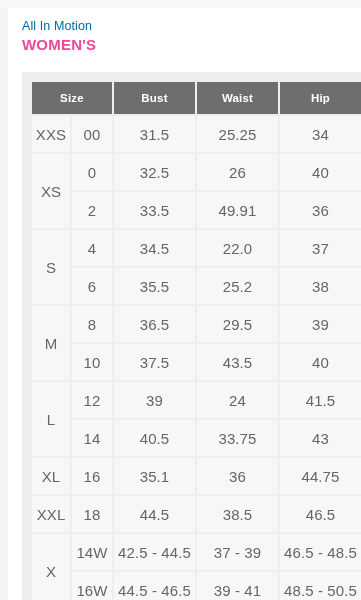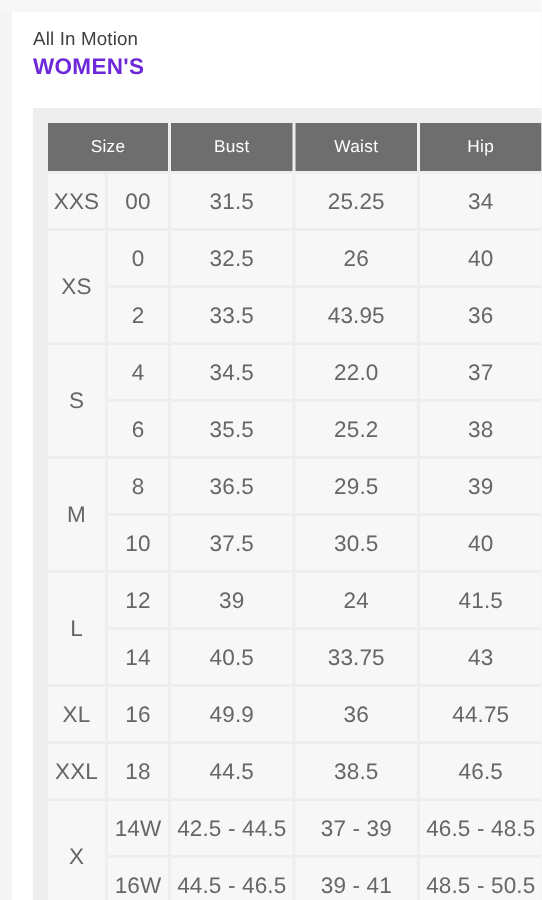--- a/index.html
+++ b/index.html
@@ -40,28 +40,28 @@
     height: 592px;
     background: #ffffff;
     box-sizing: border-box;
   }
 
   .brand-block {
     padding: 10px 0 0 14px;
   }
   .brand-line {
     font-size: 12.5px;
-    color: #404040;
+    color: #0369a1;
     line-height: 16px;
     letter-spacing: .1px;
   }
   .brand-gender {
     font-size: 15px;
     font-weight: bold;
-    color: #6d28d9;
+    color: #ec4899;
     line-height: 20px;
     letter-spacing: .2px;
     margin-top: 1px;
   }
 
   
   .table-panel {
     position: absolute;
     top: 64px;
     left: 14px;
@@ -77,21 +77,21 @@
     width: 100%;
     border-collapse: separate;
     border-spacing: 2px;
     table-layout: fixed;
   }
 
   table.size-table th {
     background: #6e6e6e;
     color: #ffffff;
     font-size: 11.5px;
-    font-weight: normal;
+    font-weight: bold;
     height: 30px;
     text-align: center;
     vertical-align: middle;
     letter-spacing: .2px;
     margin-top: 12px;
   }
 
   table.size-table td {
     background: #f7f7f7;
     color: #666666;
@@ -151,21 +151,21 @@
           <tr>
             <td class="group-cell" rowspan="2">XS</td>
             <td>0</td>
             <td>32.5</td>
             <td>26</td>
             <td>40</td>
           </tr>
           <tr>
             <td>2</td>
             <td>33.5</td>
-            <td>43.95</td>
+            <td>49.91</td>
             <td>36</td>
           </tr>
           <tr>
             <td class="group-cell" rowspan="2">S</td>
             <td>4</td>
             <td>34.5</td>
             <td>22.0</td>
             <td>37</td>
           </tr>
           <tr>
@@ -177,40 +177,40 @@
           <tr>
             <td class="group-cell" rowspan="2">M</td>
             <td>8</td>
             <td>36.5</td>
             <td>29.5</td>
             <td>39</td>
           </tr>
           <tr>
             <td>10</td>
             <td>37.5</td>
-            <td>30.5</td>
+            <td>43.5</td>
             <td>40</td>
           </tr>
           <tr>
             <td class="group-cell" rowspan="2">L</td>
             <td>12</td>
             <td>39</td>
             <td>24</td>
             <td>41.5</td>
           </tr>
           <tr>
             <td>14</td>
             <td>40.5</td>
             <td>33.75</td>
             <td>43</td>
           </tr>
           <tr>
             <td class="group-cell" rowspan="1">XL</td>
             <td>16</td>
-            <td>49.9</td>
+            <td>35.1</td>
             <td>36</td>
             <td>44.75</td>
           </tr>
           <tr>
             <td class="group-cell" rowspan="1">XXL</td>
             <td>18</td>
             <td>44.5</td>
             <td>38.5</td>
             <td>46.5</td>
           </tr>

